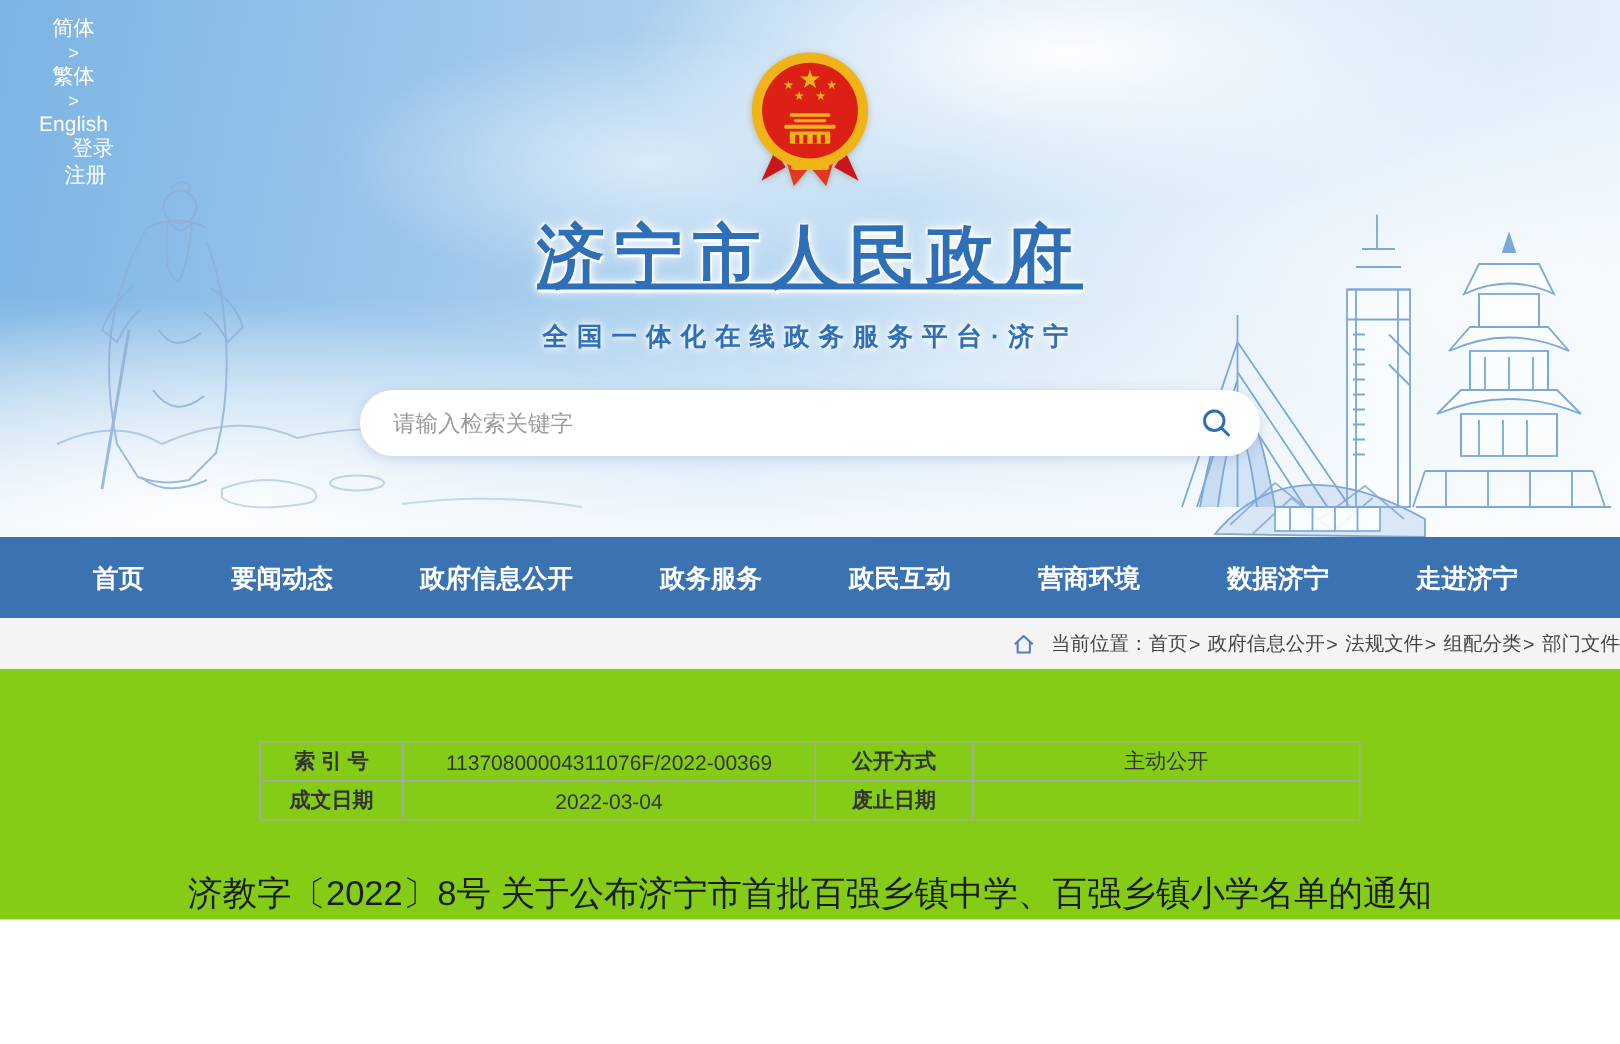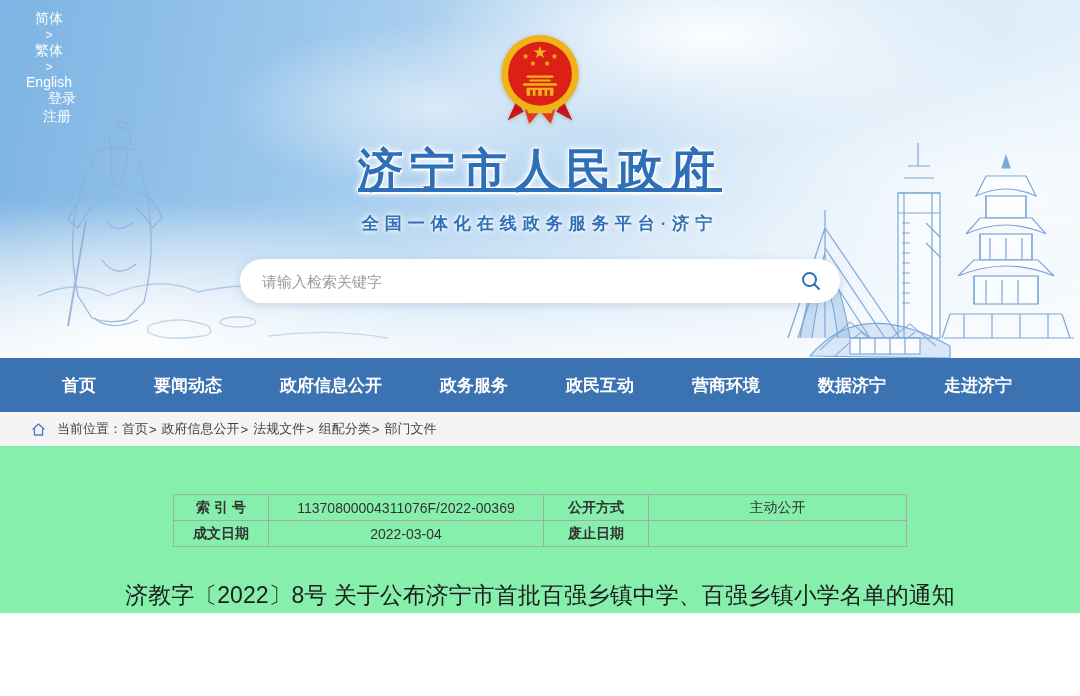--- a/index.html
+++ b/index.html
@@ -54,28 +54,28 @@
   
   .navbar {
     height:54px; background:#3a72b2; display:flex; align-items:center;
     justify-content:space-between; padding:0 68px 0 62px;
   }
   .nav-item { color:#fff; font-size:17px; font-weight:bold; text-decoration:none; cursor:pointer; white-space:nowrap; }
 
   
   .breadcrumb-bar {
     height:34px; background:#f4f4f4; display:flex; align-items:center;
-    padding-left:30px; font-size:13px; color:#444;
+    font-size:13px; color:#444;justify-content:flex-end;
   }
   .breadcrumb-bar .home-ic { margin-right:10px; display:flex; }
   .breadcrumb-bar a { color:#444; text-decoration:none; cursor:pointer; }
   .breadcrumb-bar .bsep { margin:0 5px 0 1px; color:#444; }
 
   
-  .content { background:#86efac; padding-top:48px; }
+  .content { background:#84cc16; padding-top:48px; }
   .meta-table {
     border-collapse:collapse; margin:0 auto; table-layout:fixed; width:733px;
     font-size:14px; color:#333;
   }
   .meta-table td { border:1px solid #a8a8a8; height:26px; text-align:center; padding:0 6px; overflow:hidden; white-space:nowrap; }
   .meta-table td.lbl { font-weight:bold; }
   .doc-title {
     margin:30px auto 0; max-width:862px; text-align:center;
     font-size:23px; font-weight:normal; color:#1c1c1c; line-height:36px;
   }

